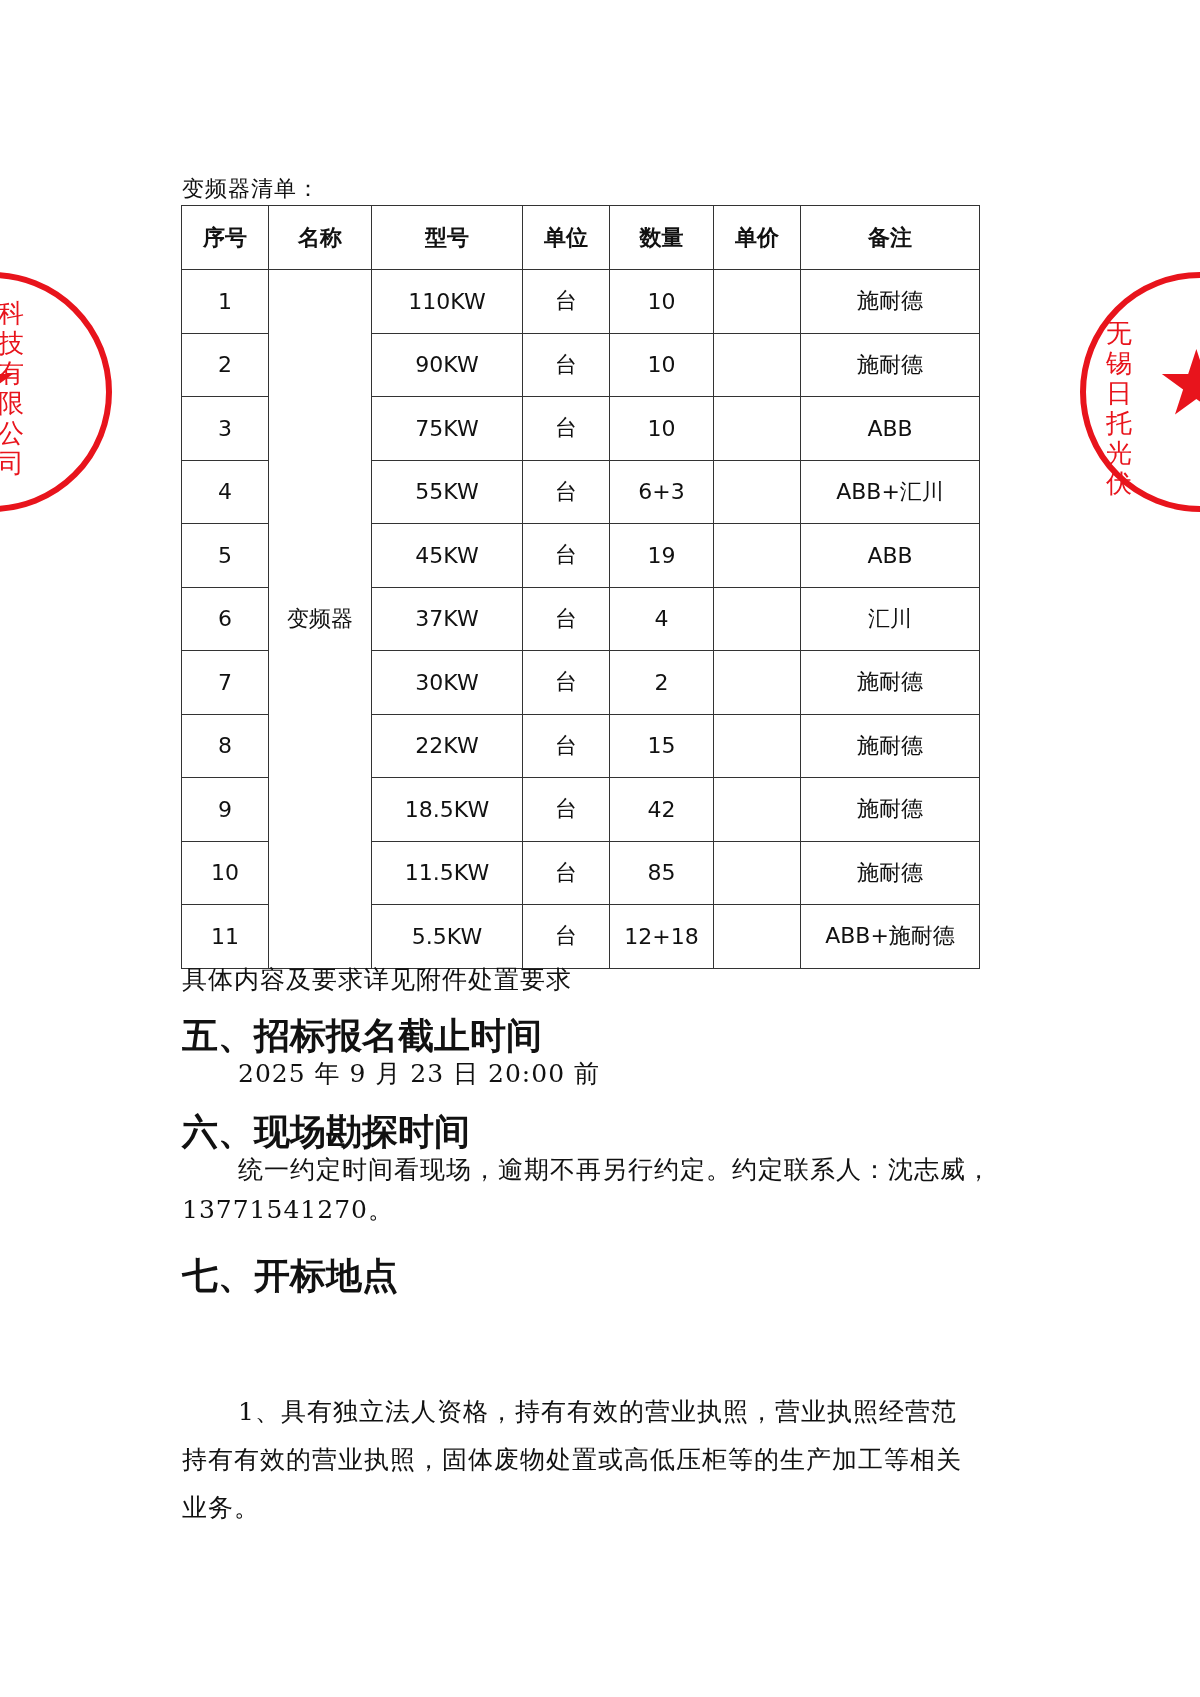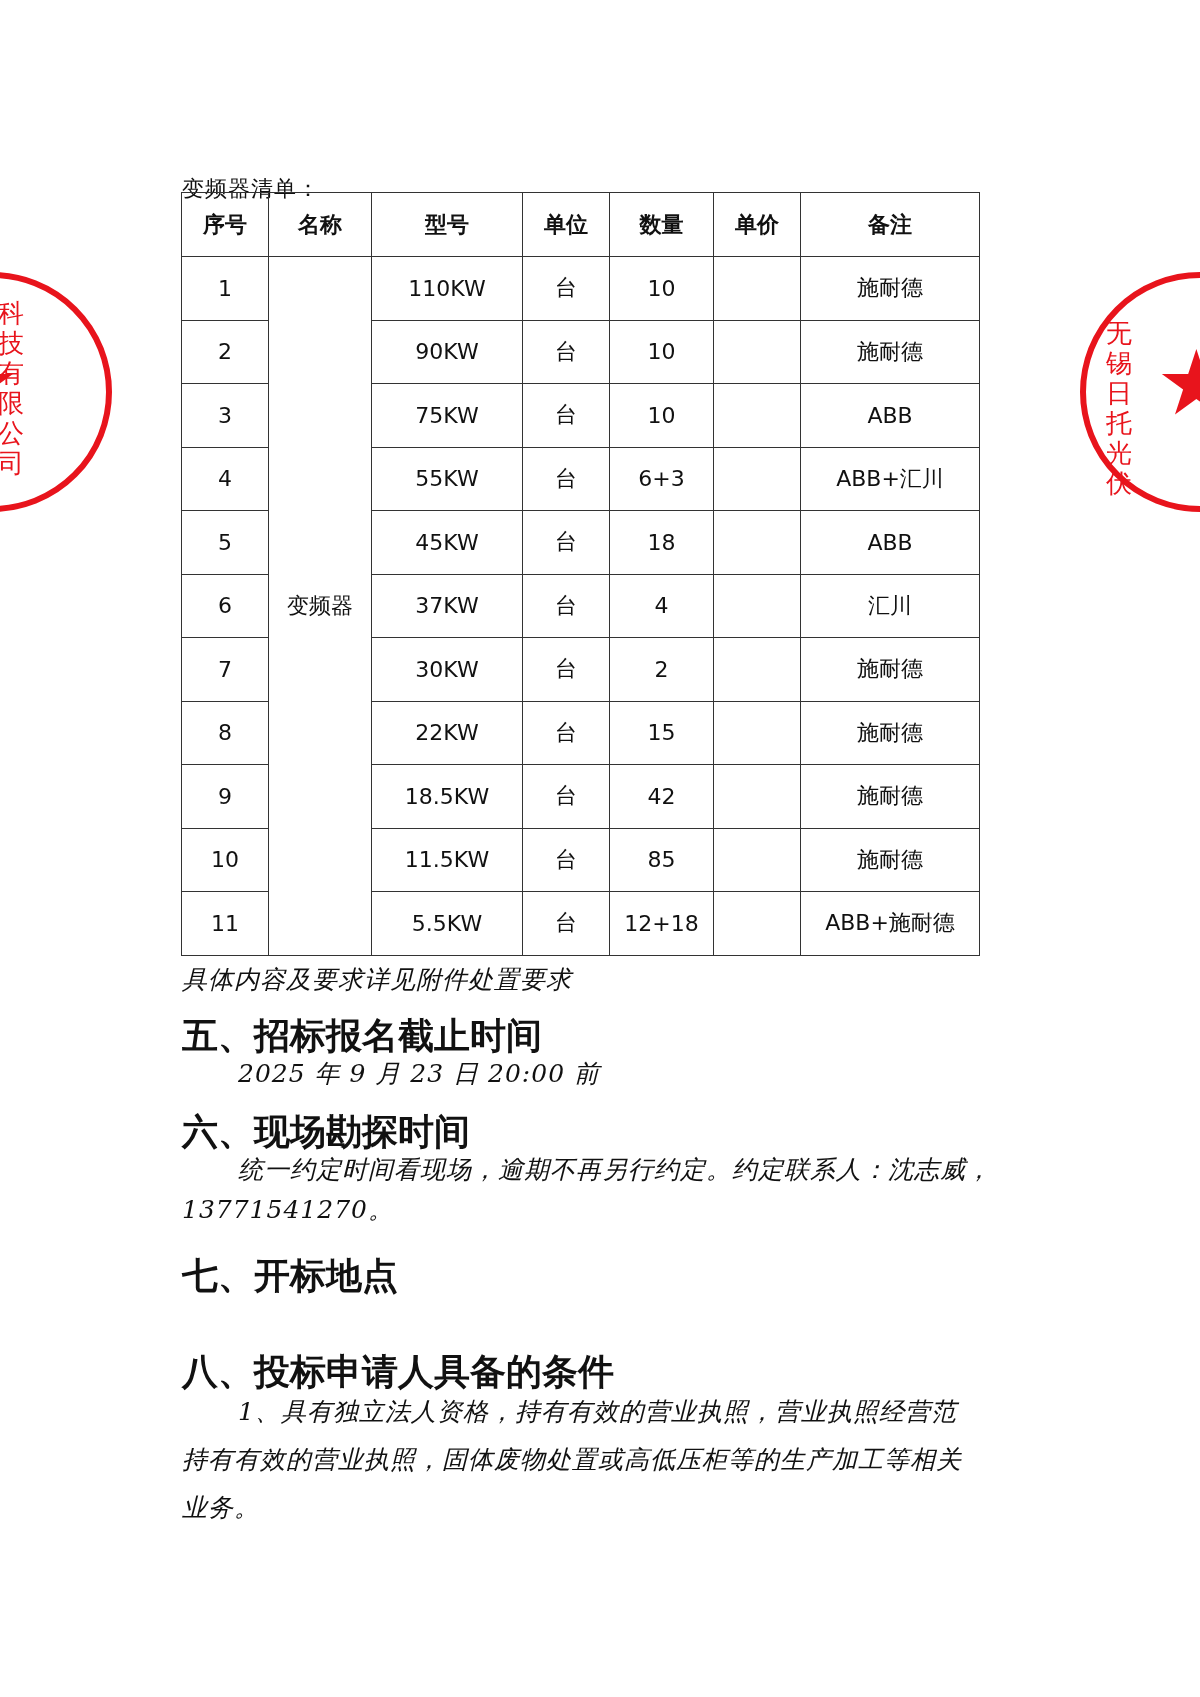--- a/index.html
+++ b/index.html
@@ -1,26 +1,26 @@
 <!DOCTYPE html>
 <html><head>
   <meta charset="utf-8">
   <style>
     html, body { margin:0; padding:0; background:#ffffff; }
     body { width:1200px; height:1697px; position:relative; overflow:hidden;
            font-family:"DejaVu Serif","Liberation Serif",serif; color:#111; }
     .page { position:absolute; left:0; top:0; width:1200px; height:1697px; }
     .caption { position:absolute; left:182px; top:158px; font-size:22px; letter-spacing:1px;margin-top:16px; }
-    table.inv { position:absolute; left:181px; top:192px; border-collapse:collapse;
+    table.inv { position:absolute; left:181px; top:205px; border-collapse:collapse;
                 font-family:"DejaVu Sans","Liberation Sans",sans-serif; font-size:22px; }
     table.inv td, table.inv th { border:1.5px solid #333; text-align:center; vertical-align:middle;
                 height:62.5px; padding:0; font-weight:normal; }
     table.inv th { font-weight:bold; height:63px; }
     .c1{width:86px}.c2{width:102px}.c3{width:150px}.c4{width:86px}.c5{width:103px}.c6{width:86px}.c7{width:178px}
-    .para { position:absolute; font-size:25px; letter-spacing:1px; line-height:48px;font-style:italic; }
+    .para { position:absolute; font-size:25px; letter-spacing:1px; line-height:48px; }
     .h { position:absolute; left:182px; font-size:36px; font-weight:bold;
          font-family:"DejaVu Sans","Liberation Sans",sans-serif; }
     .stamp { position:absolute; width:240px; height:240px; border-radius:50%;
              border:6px solid #e8141c; box-sizing:border-box; }
     .stamp .star { position:absolute; color:#e8141c; font-size:90px; line-height:90px; }
     .stamp .txt { position:absolute; color:#e8141c; font-size:30px; font-family:"DejaVu Sans",sans-serif; }
   </style>
 </head>
 <body>
 
@@ -78,21 +78,21 @@
           <td>55KW</td>
           <td>台</td>
           <td>6+3</td>
           <td></td>
           <td>ABB+汇川</td>
         </tr>
     <tr>
           <td>5</td>
           <td>45KW</td>
           <td>台</td>
-          <td>18</td>
+          <td>19</td>
           <td></td>
           <td>ABB</td>
         </tr>
     <tr>
           <td>6</td>
           <td>37KW</td>
           <td>台</td>
           <td>4</td>
           <td></td>
           <td>汇川</td>
@@ -144,17 +144,16 @@
 
   <div class="h" style="top:1012px;">五、招标报名截止时间</div>
   <div class="para" style="left:238px;top:1050px;text-align:right;">2025 年 9 月 23 日 20:00 前</div>
 
   <div class="h" style="top:1108px;">六、现场勘探时间</div>
   <div class="para" style="left:238px;top:1146px;">统一约定时间看现场，逾期不再另行约定。约定联系人：沈志威，</div>
   <div class="para" style="left:182px;top:1186px;">13771541270。</div>
 
   <div class="h" style="top:1252px;">七、开标地点</div>
 
-  <div class="h" style="top:1348px;">八、投标申请人具备的条件</div>
   <div class="para" style="left:238px;top:1388px;">1、具有独立法人资格，持有有效的营业执照，营业执照经营范</div>
   <div class="para" style="left:182px;top:1436px;">持有有效的营业执照，固体废物处置或高低压柜等的生产加工等相关</div>
   <div class="para" style="left:182px;top:1484px;">业务。</div>
 </div>
 
 </body></html>

